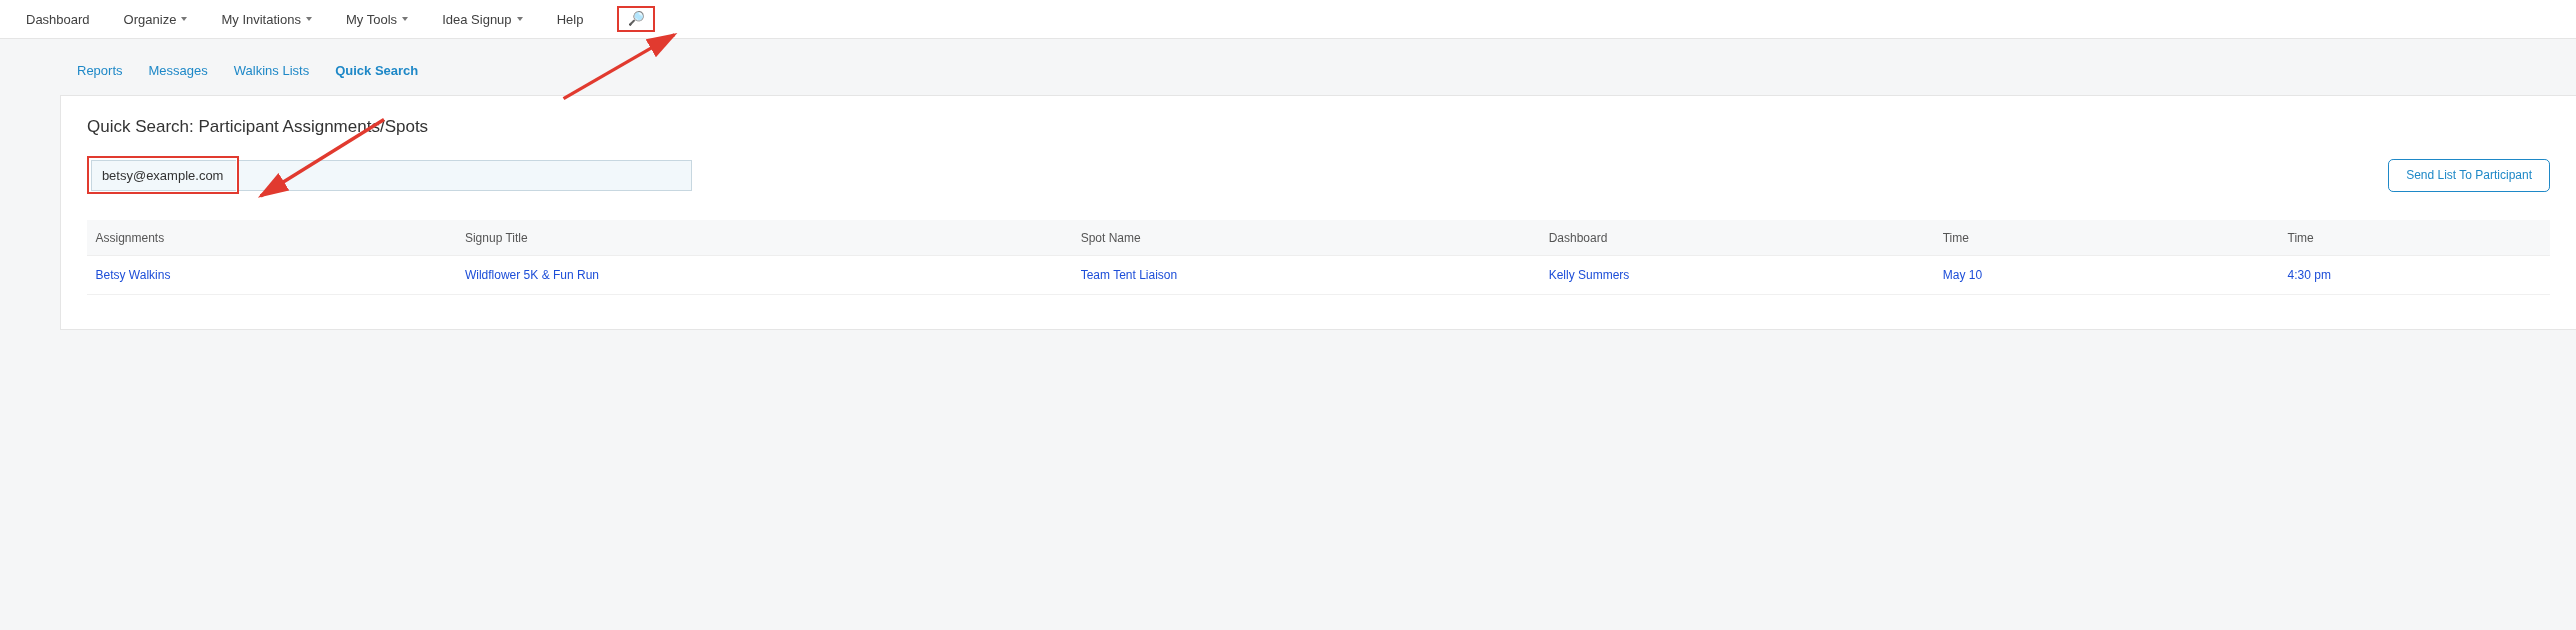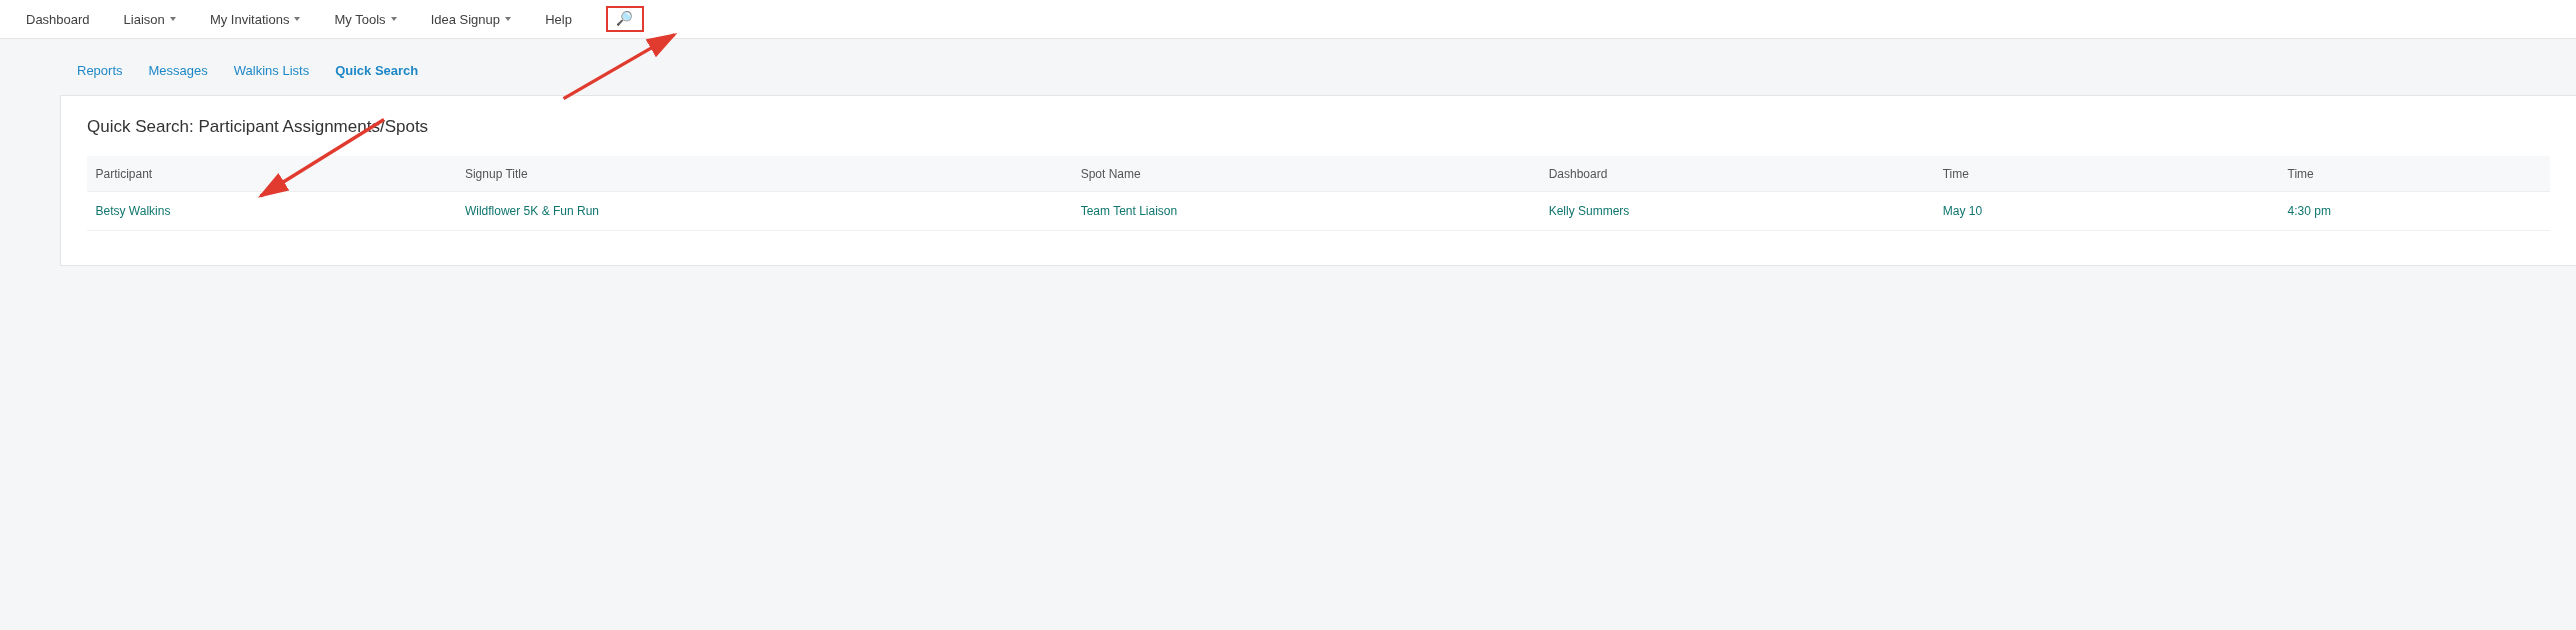--- a/index.html
+++ b/index.html
@@ -129,21 +129,21 @@
       text-align: left;
       font-weight: 400;
       color: #555;
       padding: 10.2px 8.5px;
       background: #f7f8f9;
       border-bottom: 0.9px solid #eee;
       font-size: 12px;
     }
     .results-table td {
       padding: 12px 8.5px;
-      color: #0f766e;
+      color: #1d4ed8;
       border-bottom: 0.9px solid #f0f0f0;
       font-size: 12px;
     }
     
     .arrow-svg {
       position: absolute;
       pointer-events: none;
       z-index: 100;
     }
     .arrow-to-search {
@@ -165,21 +165,21 @@
 </head>
 <body>
 
 <div class="content-wrap">
 
   <div class="topnav">
     <div class="nav-item">
       <span>Dashboard</span>
     </div>
     <div class="nav-item">
-      <span>Liaison</span>
+      <span>Organize</span>
       <span class="caret"></span>
     </div>
     <div class="nav-item">
       <span>My Invitations</span>
       <span class="caret"></span>
     </div>
     <div class="nav-item">
       <span>My Tools</span>
       <span class="caret"></span>
     </div>
@@ -216,25 +216,34 @@
       <marker id="ah2" markerWidth="10" markerHeight="10" refX="8" refY="3" orient="auto">
         <path d="M0,0 L0,6 L9,3 z" fill="#e13a2f"></path>
       </marker>
     </defs>
     <line x1="170" y1="10" x2="25" y2="100" stroke="#e13a2f" stroke-width="4" marker-end="url(#ah2)"></line>
   </svg>
 
   <div class="card">
     <div class="page-title">Quick Search: Participant Assignments/Spots</div>
 
+    <div class="search-row">
+      <div style="display:flex;align-items:center;">
+        <span class="search-input-outline">
+          <input class="search-input search-input-inner" type="text" value="betsy@example.com" style="">
+        </span>
+          <input class="search-input search-input-rest" type="text" value="" style="">
+      </div>
+      <button class="send-button">Send List To Participant</button>
+    </div>
 
     <table class="results-table">
       <thead>
         <tr>
-          <th style="width:15%">Participant</th>
+          <th style="width:15%">Assignments</th>
           <th style="width:25%">Signup Title</th>
           <th style="width:19%">Spot Name</th>
           <th style="width:16%">Dashboard</th>
           <th style="width:14%">Time</th>
           <th style="width:11%">Time</th>
         </tr>
       </thead>
       <tbody>
         <tr>
           <td>Betsy Walkins</td>

